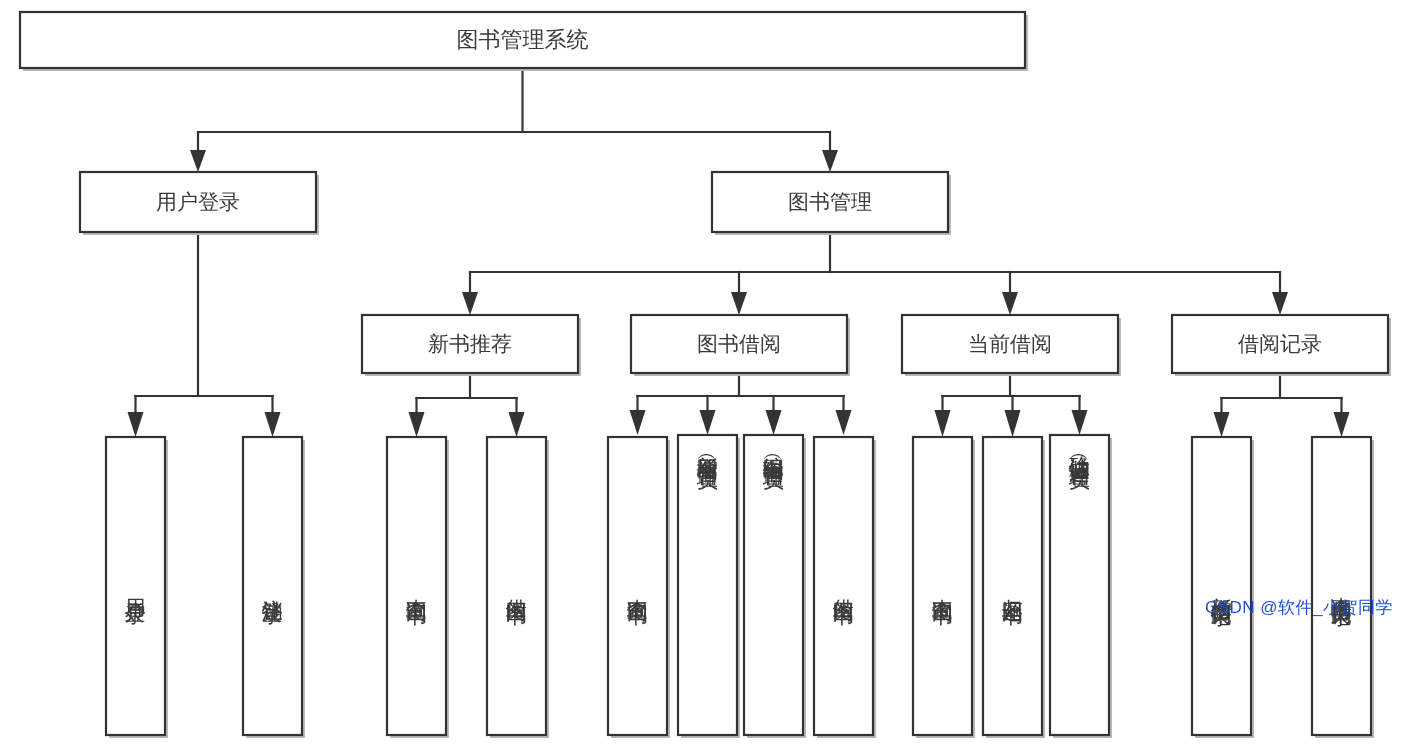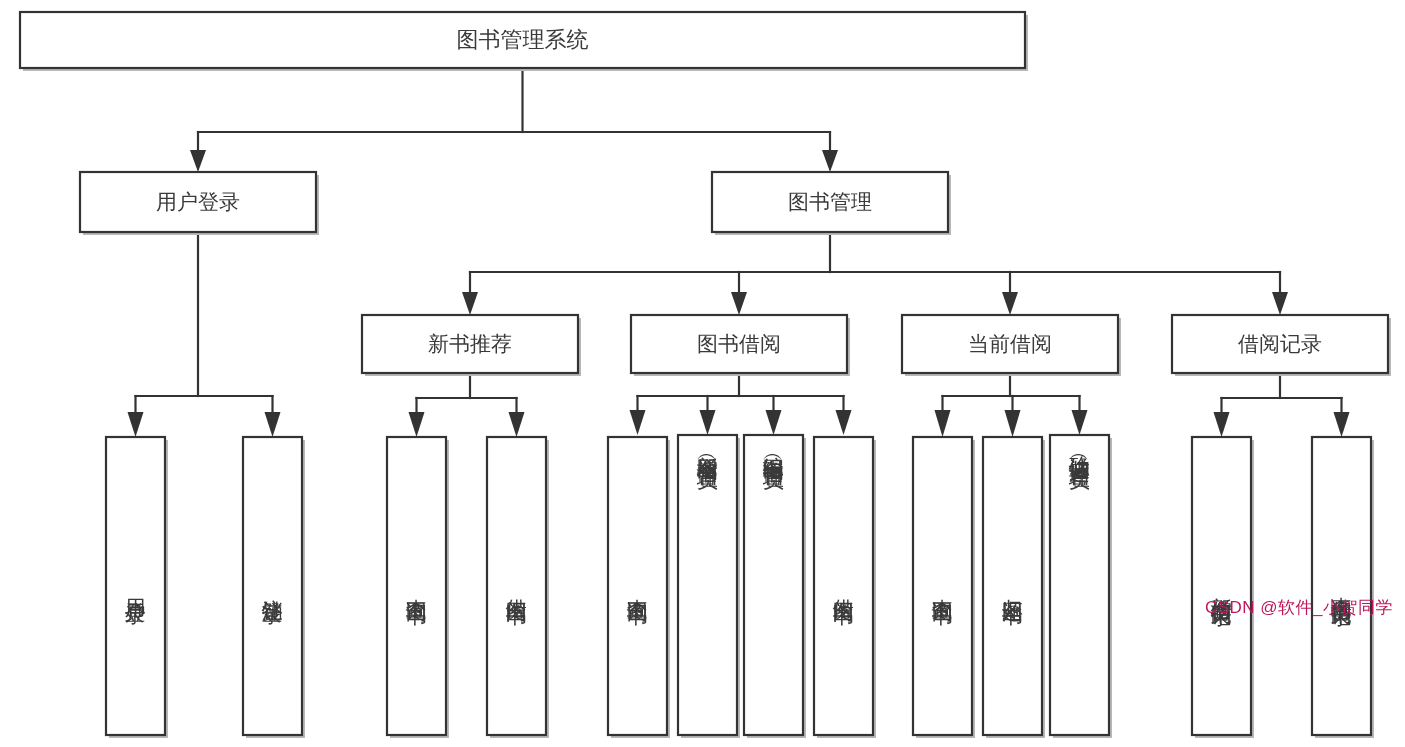--- a/index.html
+++ b/index.html
@@ -78,21 +78,21 @@
   .vleaf.top-align {
     align-items: flex-start;
     padding-top: 4px;
   }
   #watermark {
     position: absolute;
     right: 12px;
     bottom: 6px;
     font-family: "Liberation Sans", "DejaVu Sans", sans-serif;
     font-size: 17px;
-    color: #be185d;
+    color: #1d4ed8;
     white-space: nowrap;
     letter-spacing: 0.5px;
     margin-left: 40px;
   }
 </style>
 </head>
 <body>
 
 <div id="diagram-root">
 

